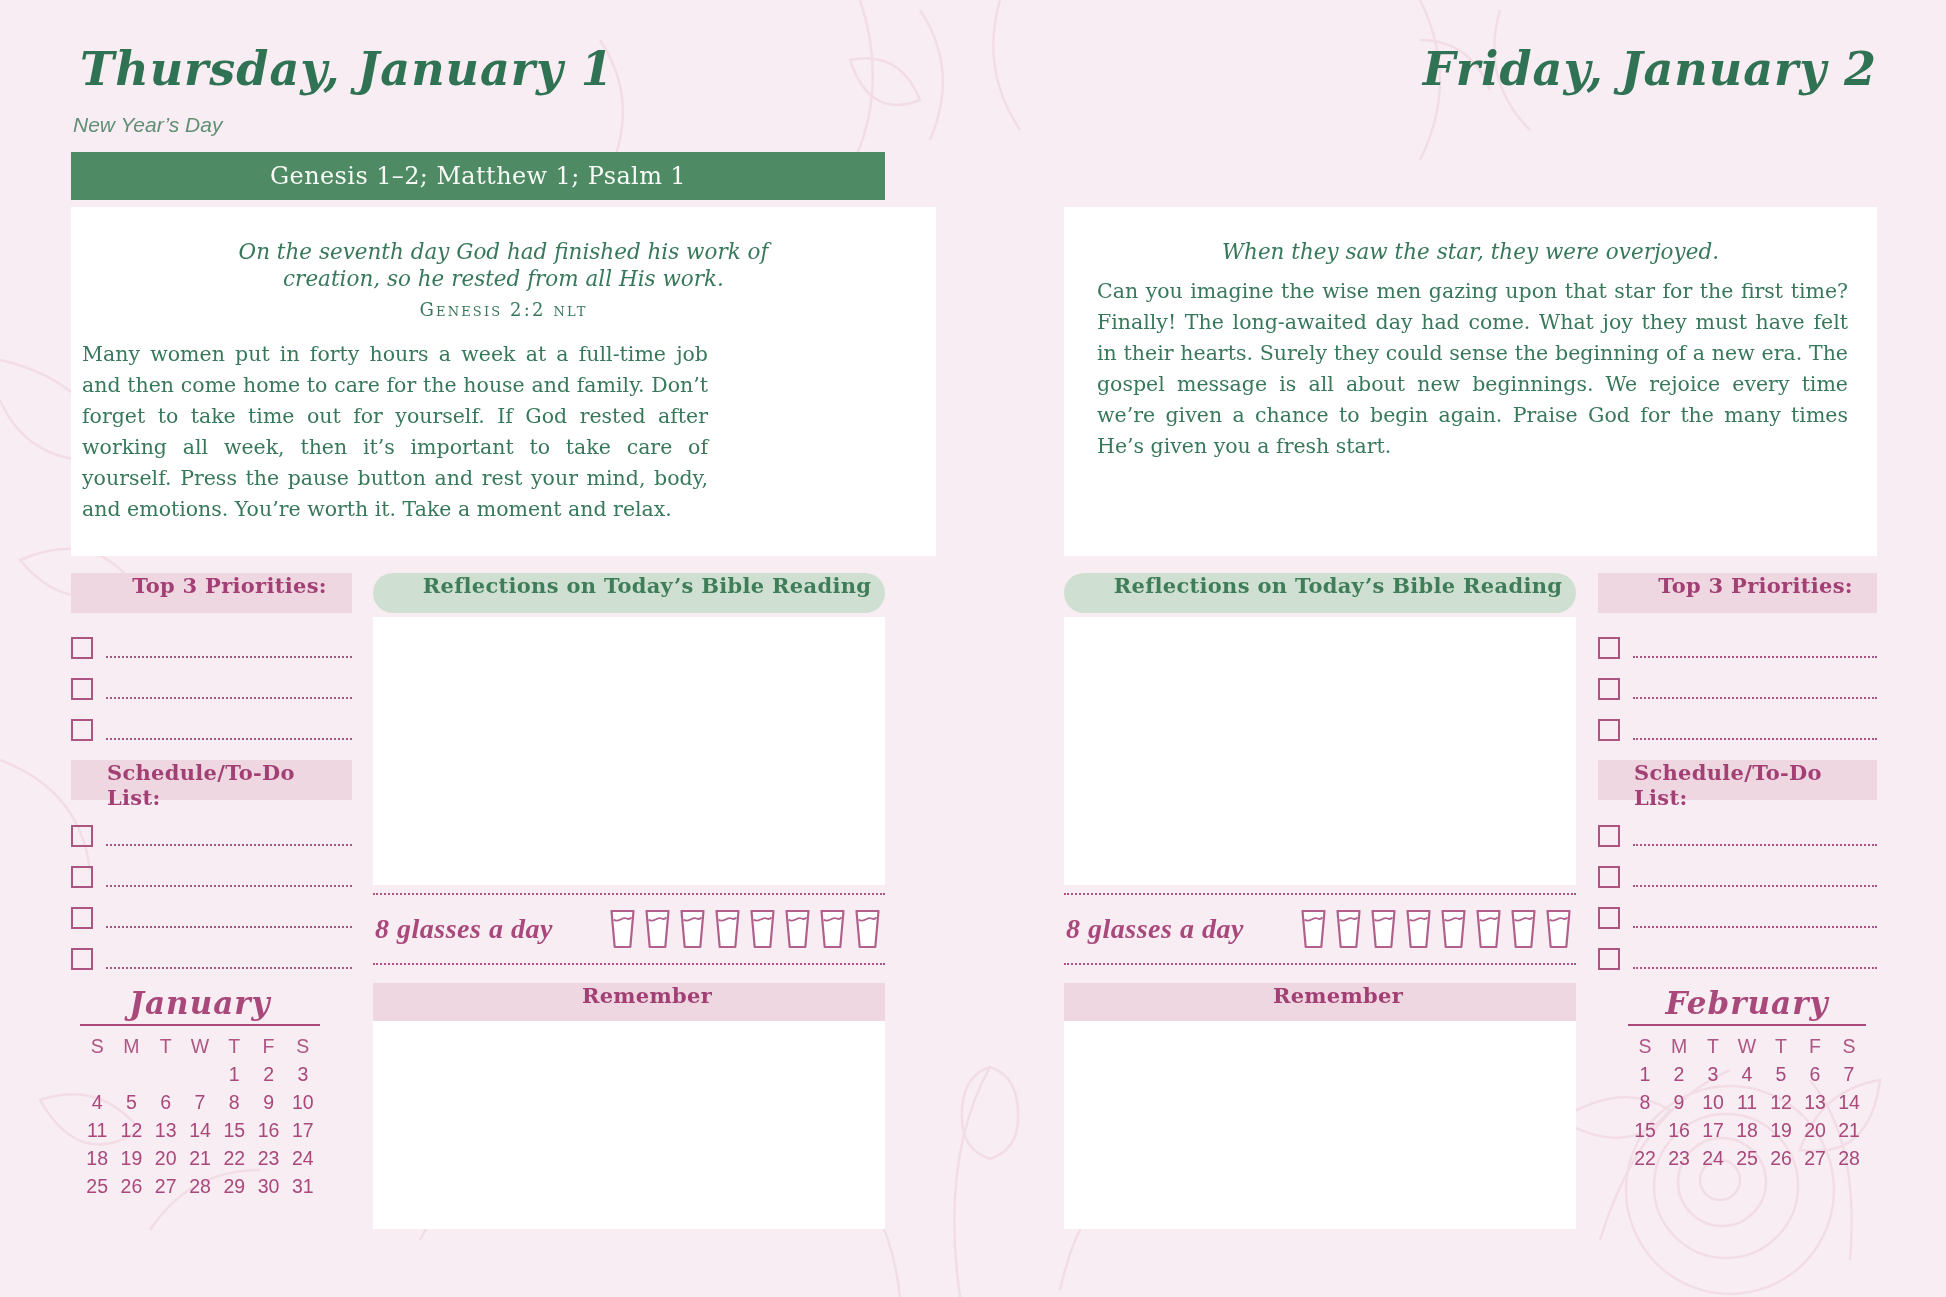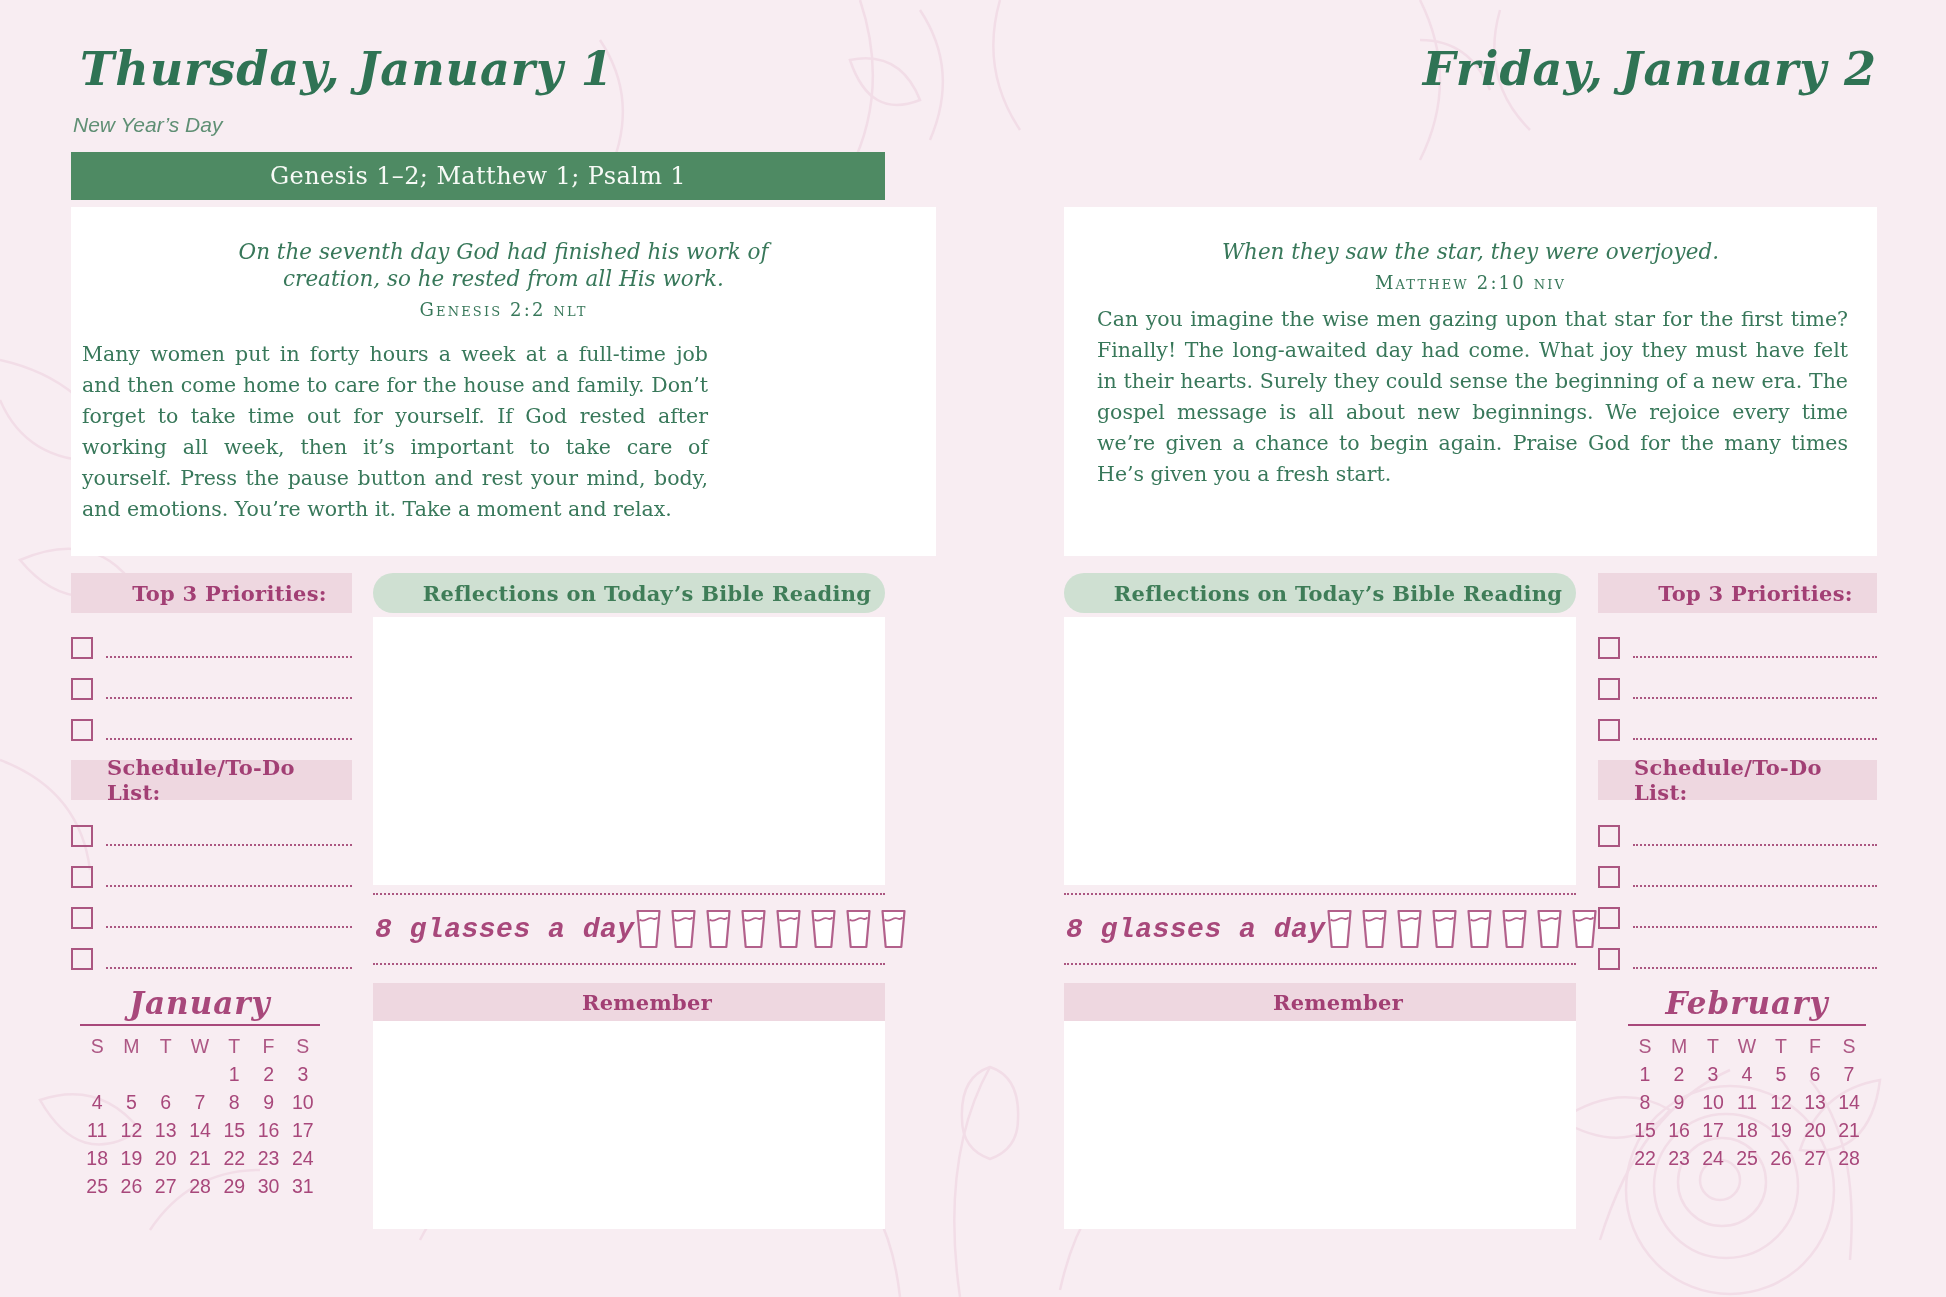--- a/index.html
+++ b/index.html
@@ -60,21 +60,21 @@
   }
   .devotional{
     font-size:20.5px;line-height:31px;color:var(--text-green,#38785a);
     text-align:justify;margin-top:19px;
   }
   .devo-left{width:626px;margin-left:11px;}
   .devo-right{width:751px;margin-left:33px;margin-top:11px;}
 
   
   .pill{
-    display:flex;align-items:center;justify-content:center;
+    display:flex;align-items:flex-start;justify-content:center;
     font-weight:bold;font-size:21px;letter-spacing:.3px;height:40px;padding-left:36px;
   }
   .pill-pink{background:var(--banner-pink-bg,#eed7e0);color:var(--accent-magenta,#a23f74);}
   .pill-green{background:var(--banner-light-green-bg,#cfe0d2);color:#3f7d58;border-radius:20px;}
   .pill-remember{height:38px;}
 
   
   .check-col{display:flex;flex-direction:column;}
   .check-row{display:flex;align-items:flex-end;height:41px;}
   .checkbox{
@@ -89,21 +89,21 @@
   
   .white-box{background:#ffffff;}
 
   
   .hydration{
     border-top:2.6px dotted var(--line-pink,#ab5681);
     border-bottom:2.6px dotted var(--line-pink,#ab5681);
     height:72px;display:flex;align-items:center;
   }
   .hydration-label{
-    font-family:Liberation Mono, monospace;font-style:italic;font-weight:bold;
+    font-family:Liberation Serif, serif;font-style:italic;font-weight:bold;
     font-size:28px;color:var(--calendar-pink,#a8487b);
     margin-left:2px;white-space:nowrap;letter-spacing:.5px;
   }
   .glass-row{display:flex;align-items:center;gap:8px;margin-left:auto;margin-right:4px;}
   .glass{display:inline-flex;}
 
   
   .calendar{text-align:center;}
   .cal-title{
     font-family:"DejaVu Serif",cursive,serif;font-style:italic;font-weight:bold;
@@ -330,21 +330,20 @@
     </div>
   </section>
 
   <section class="page page-right">
 
     <div class="abs date-script" style="right:69px;top:42px;">Friday, January 2</div>
 
 
     <div class="abs card" style="left:91px;top:207px;width:813px;">
       <div class="verse">When they saw the star, they were overjoyed.</div>
-      <div class="verse-ref">Matthew 2:10 niv</div>
       <div class="devotional devo-right">Can you imagine the wise men gazing upon that star for the first time? Finally! The long-awaited day had come. What joy they must have felt in their hearts. Surely they could sense the beginning of a new era. The gospel message is all about new beginnings. We rejoice every time we’re given a chance to begin again. Praise God for the many times He’s given you a fresh start.</div>
     </div>
 
     <div class="abs pill pill-green" style="left:91px;top:573px;width:512px;">
       <span>Reflections on Today’s Bible Reading</span>
     </div>
     <div class="abs white-box" style="left:91px;top:617px;width:512px;height:268px;"></div>
 
     <div class="abs hydration" style="left:91px;top:893px;width:512px;">
       <span class="hydration-label">8 glasses a day</span>

